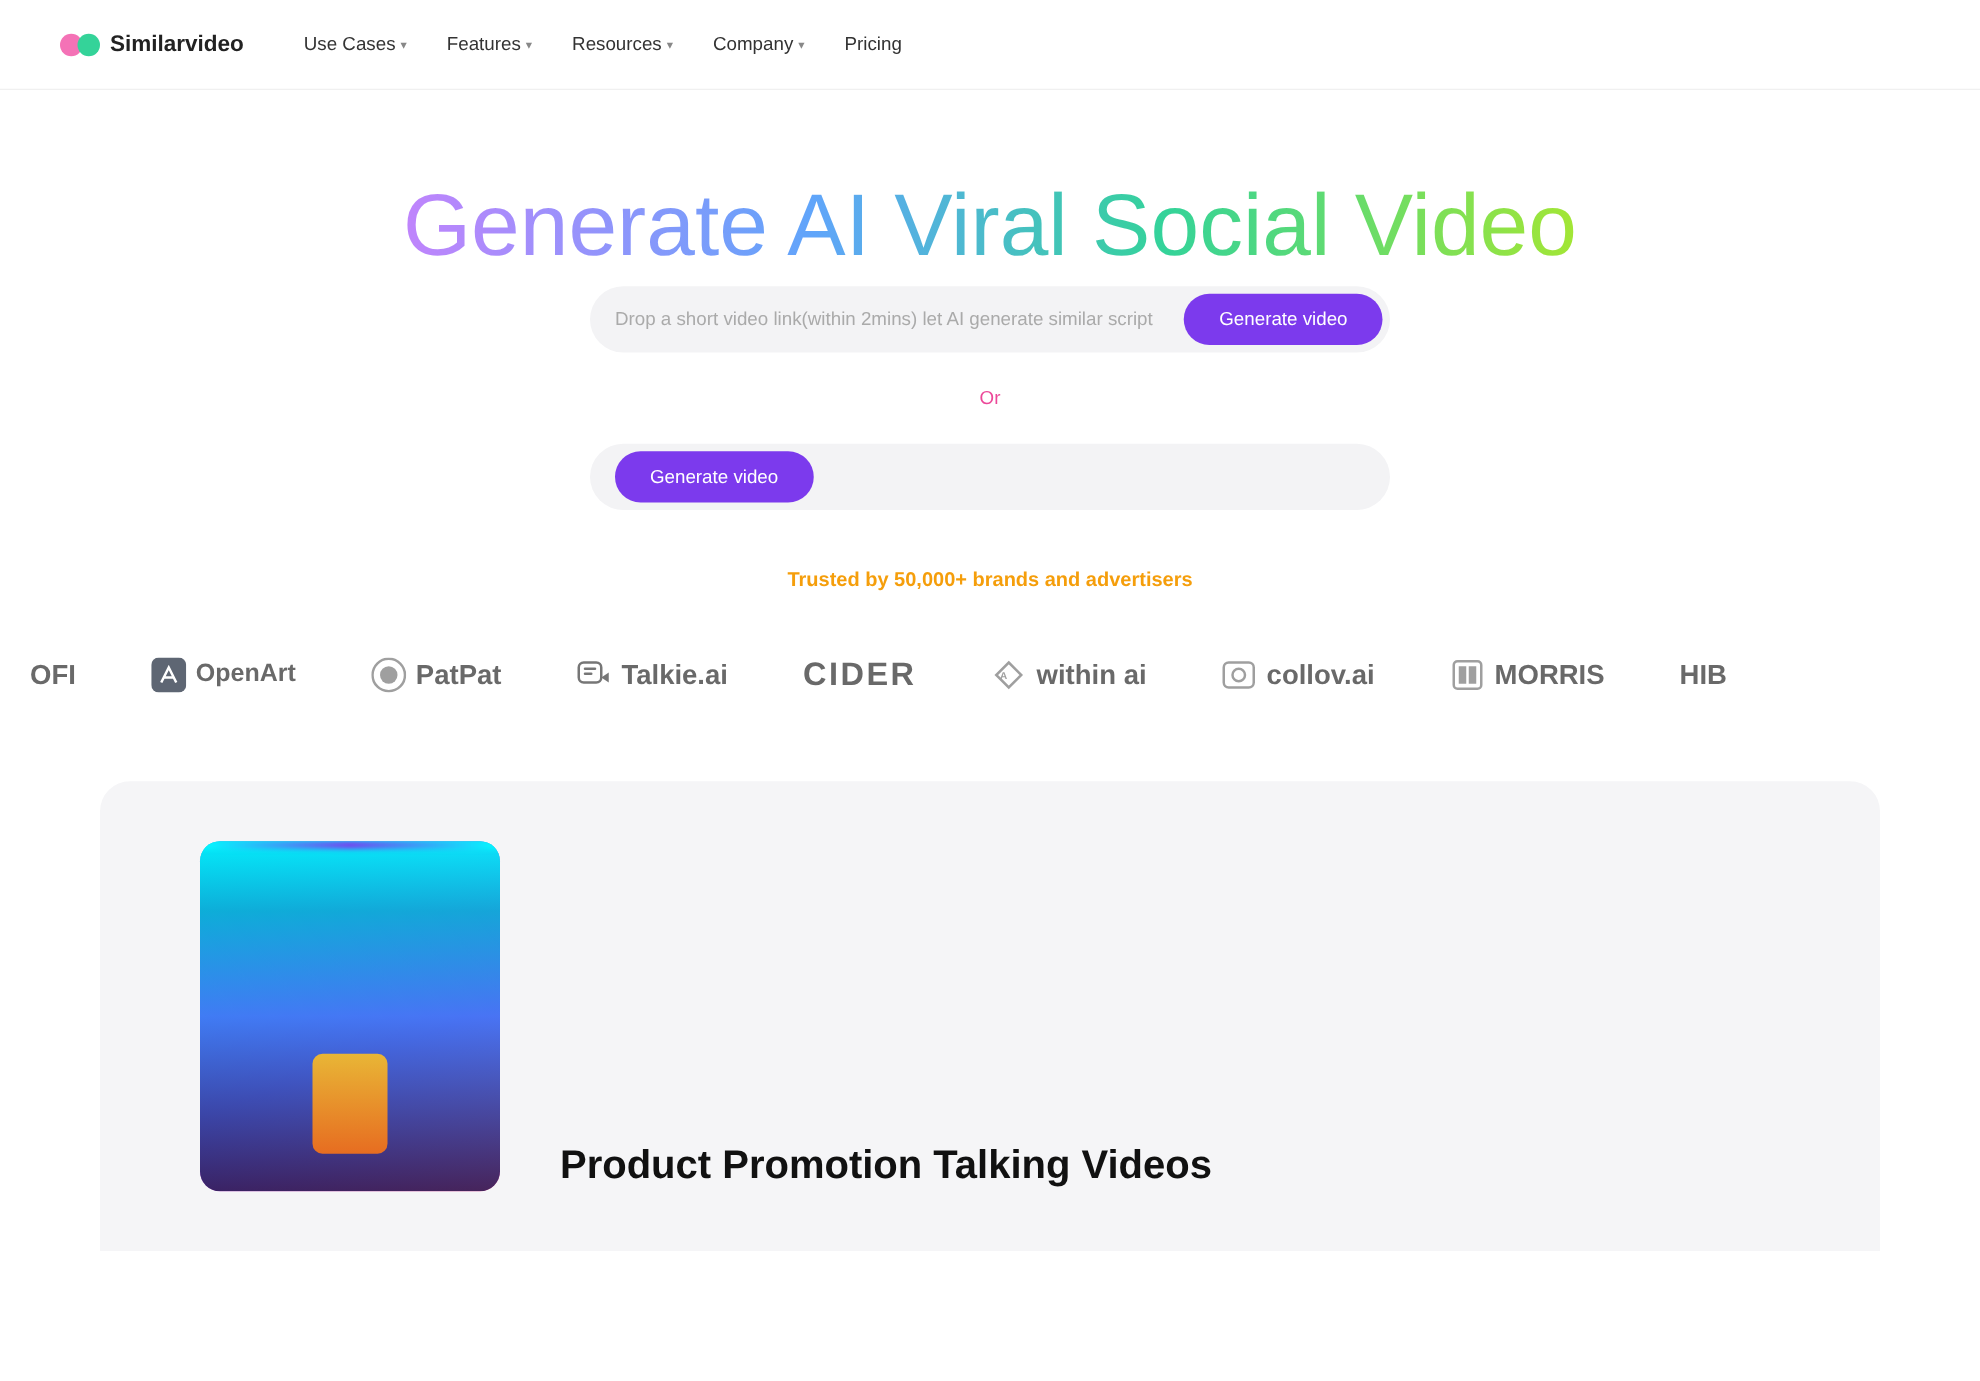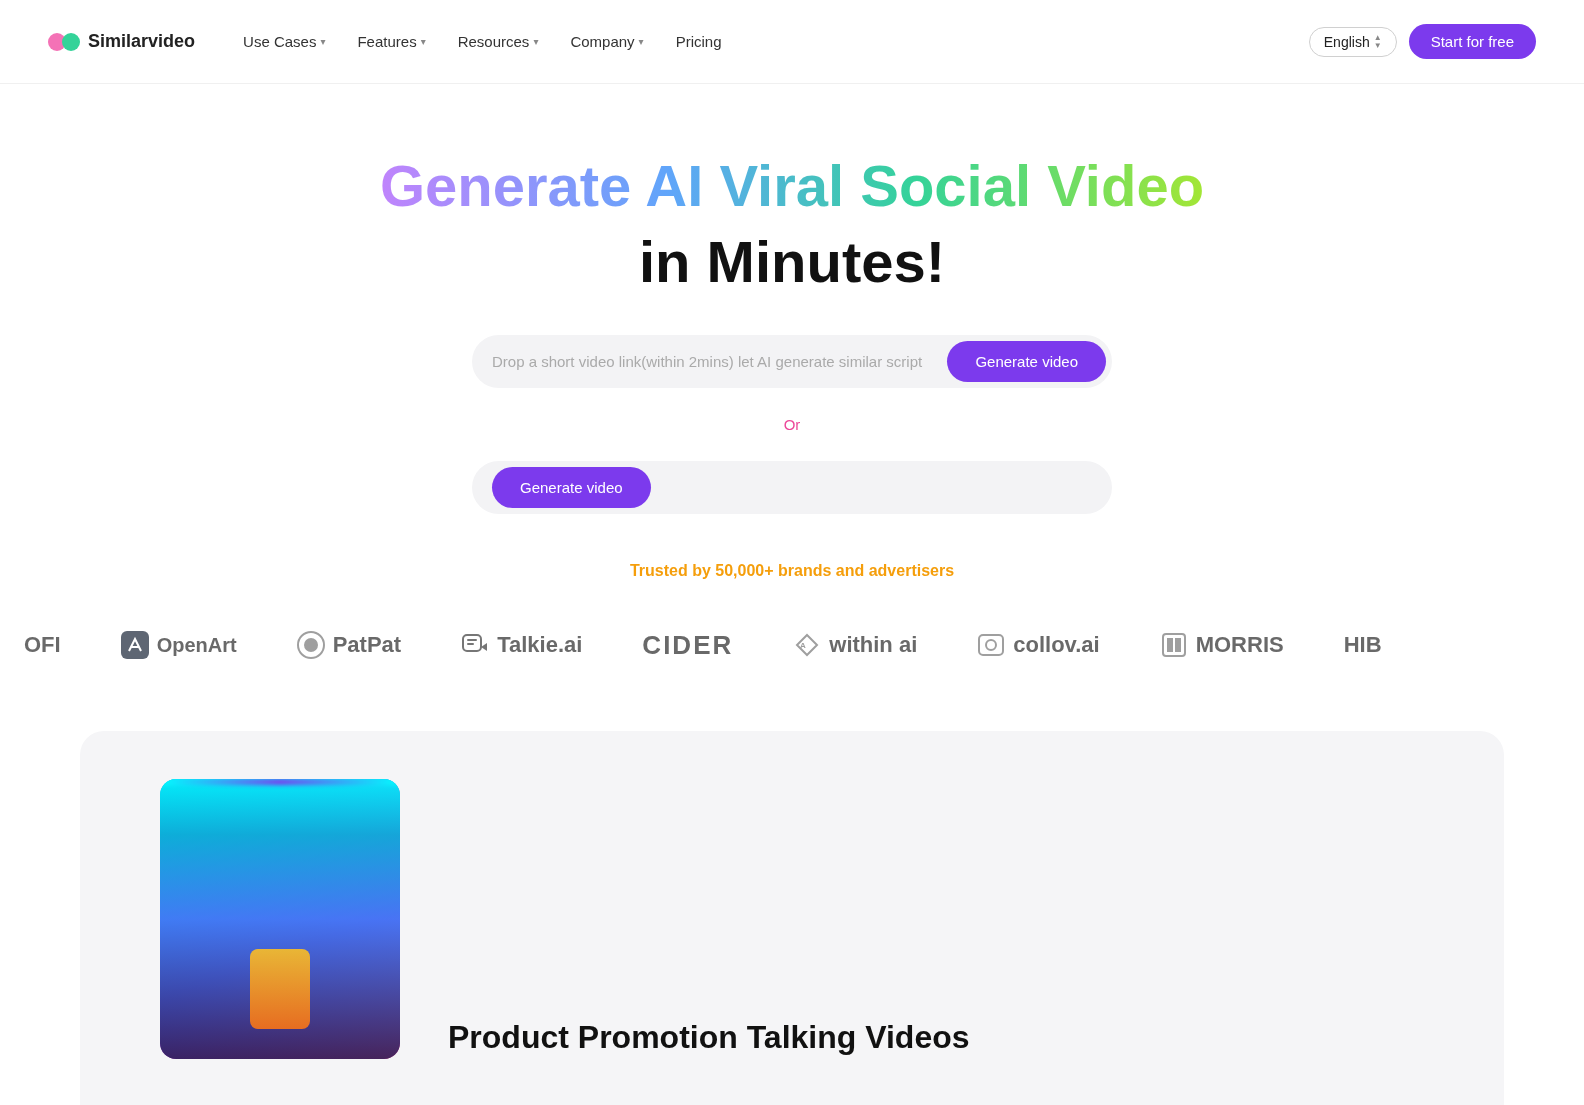--- a/index.html
+++ b/index.html
@@ -1,21 +1,21 @@
 <!DOCTYPE html>
 <html><head>
   <meta charset="utf-8">
   <style>
     * { margin: 0; padding: 0; box-sizing: border-box; }
     body { font-family: -apple-system, BlinkMacSystemFont, 'Segoe UI', sans-serif; background: #fff; color: #222; overflow-x: hidden; }
 
     
     .navbar {
       display: flex; align-items: center; justify-content: space-between;
-      padding: 0 48px; height: 84px; border-bottom: 1px solid #f0f0f0;
+      padding: 0 48px; height: 72px; border-bottom: 1px solid #f0f0f0;
       position: sticky; top: 0; background: #fff; z-index: 100;
     }
     .navbar-left { display: flex; align-items: center; gap: 36px; }
     .logo { display: flex; align-items: center; gap: 8px; font-weight: 700; font-size: 18px; color: #222; }
     .logo-icon { width: 32px; height: 32px; position: relative; display: inline-block; }
     .logo-icon .circle-pink { width: 18px; height: 18px; background: #f472b6; border-radius: 50%; position: absolute; left: 0; top: 7px; }
     .logo-icon .circle-green { width: 18px; height: 18px; background: #34d399; border-radius: 50%; position: absolute; left: 14px; top: 7px; }
 
     .nav-links { display: flex; align-items: center; gap: 8px; }
     .nav-item { display: flex; align-items: center; gap: 4px; padding: 8px 12px; font-size: 15px; color: #333; cursor: pointer; border-radius: 6px; }
@@ -31,21 +31,21 @@
       padding: 9px 22px; background: #7c3aed; color: #fff; border: none;
       border-radius: 24px; font-size: 15px; font-weight: 500; cursor: pointer;
     }
 
     
     .hero {
       display: flex; flex-direction: column; align-items: center;
       padding: 70px 24px 40px;
     }
     .hero-title-gradient {
-      font-size: 58px; font-weight: 700; text-align: center; line-height: 1.1;
+      font-size: 70px; font-weight: 400; text-align: center; line-height: 1.1;
       background: linear-gradient(90deg, #c084fc 0%, #60a5fa 35%, #34d399 65%, #a3e635 100%);
       -webkit-background-clip: text; -webkit-text-fill-color: transparent; background-clip: text;
       margin-bottom: 10px;
     }
     .hero-title-black {
       font-size: 58px; font-weight: 800; text-align: center; color: #111;
       margin-bottom: 40px;
     }
 
     
@@ -111,32 +111,24 @@
       </div>
       <div class="nav-item">
         <span>Company</span>
         <span class="chevron">▾</span>
       </div>
       <div class="nav-item">
         <span>Pricing</span>
       </div>
     </div>
   </div>
-  <div class="navbar-right">
-    <div class="lang-select">
-      <span>English</span>
-      <span class="arrows">▲<br>▼</span>
-    </div>
-    <button class="start-btn">Start for free</button>
-  </div>
 </nav>
 
 <section class="hero">
   <h1 class="hero-title-gradient">Generate AI Viral Social Video</h1>
-  <h1 class="hero-title-black">in Minutes!</h1>
 
   <div class="input-section">
     <div class="input-row">
       <input type="text" placeholder="Drop a short video link(within 2mins) let AI generate similar script" style="">
       <button class="generate-btn">Generate video</button>
     </div>
     <div class="or-divider">Or</div>
     <div class="input-row">
       <button class="generate-btn">Generate video</button>
     </div>

